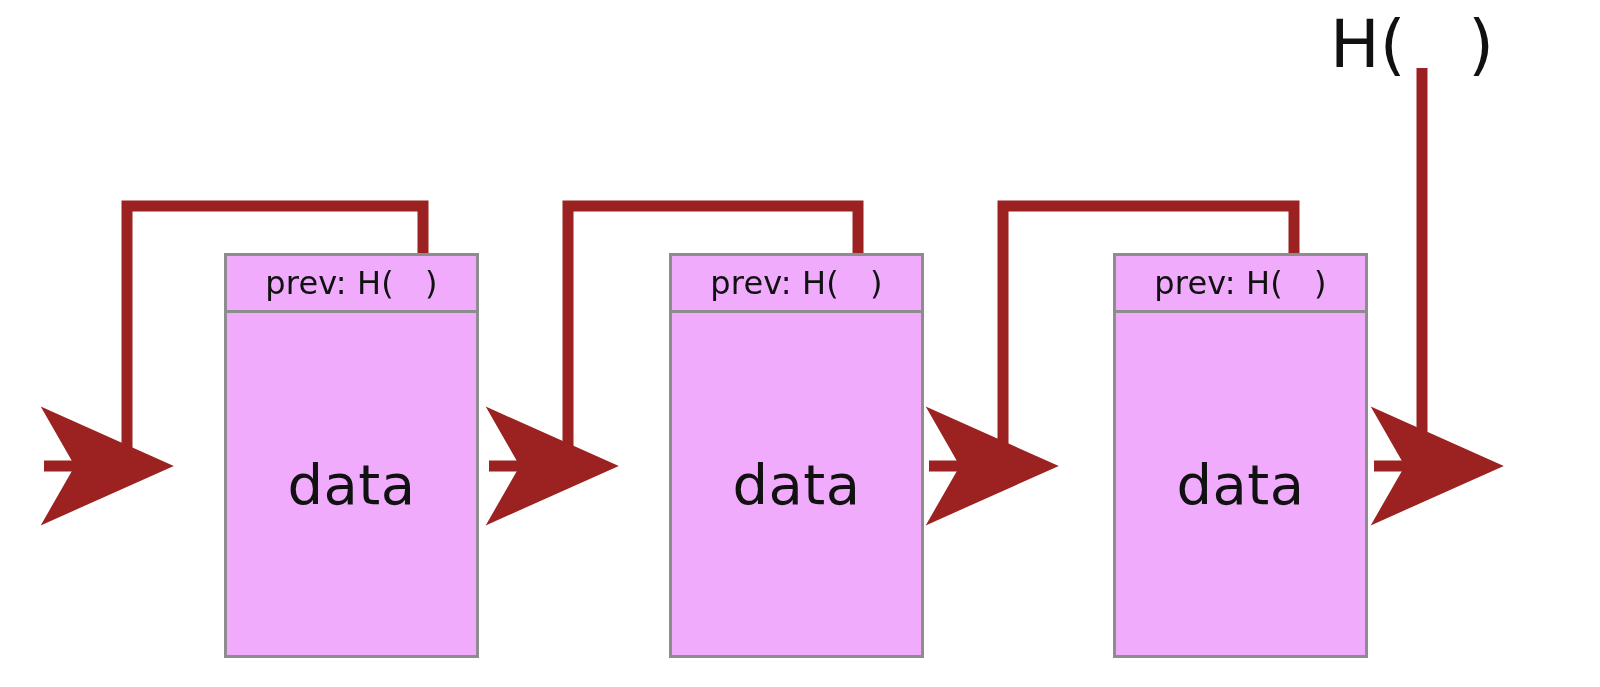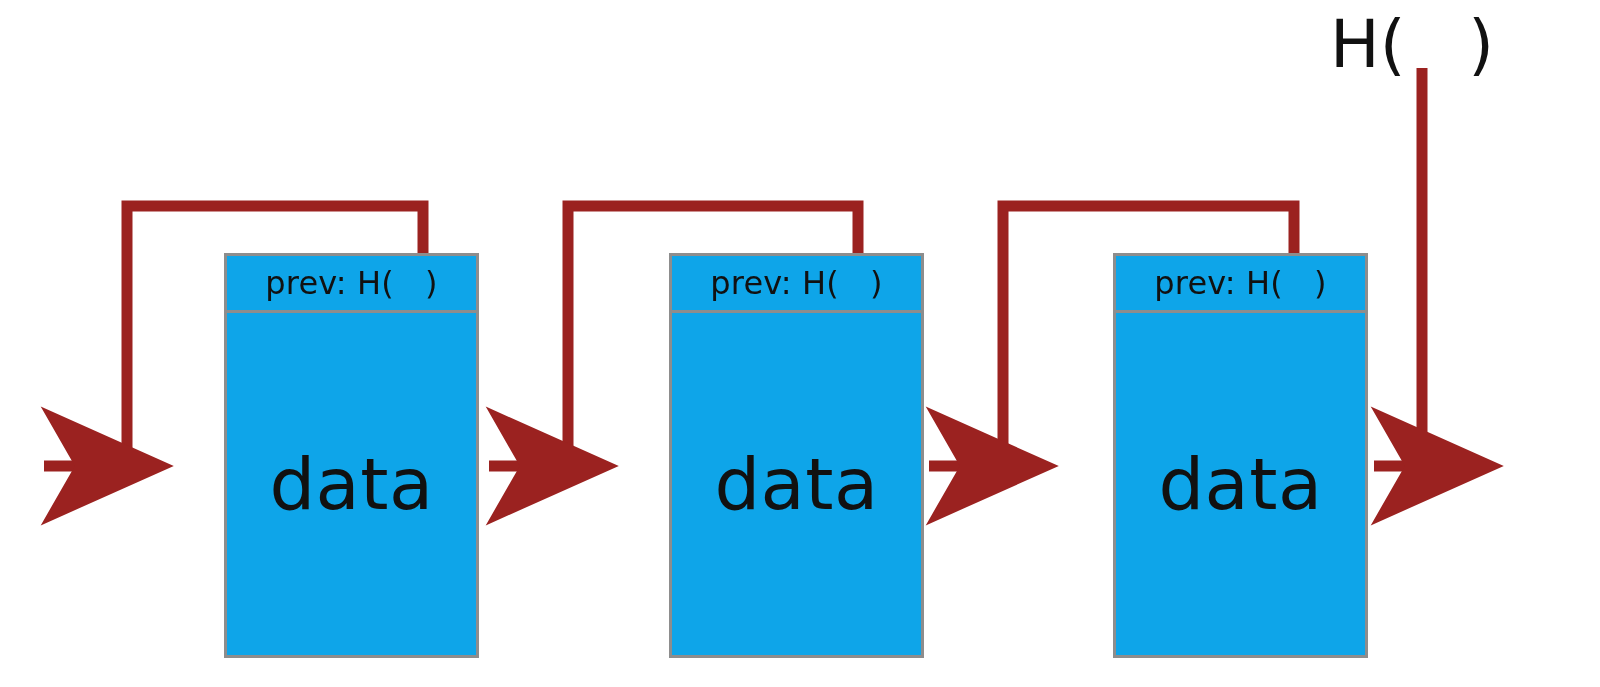--- a/index.html
+++ b/index.html
@@ -21,21 +21,21 @@
   #diagram-svg {
     position: absolute;
     left: 0;
     top: 0;
     width: 1600px;
     height: 687px;
   }
   .block {
     position: absolute;
     box-sizing: border-box;
-    background: #0ea5e9;
+    background: #f0abfc;
     border: 3px solid #8d8d8d;
     display: flex;
     flex-direction: column;
   }
   .block-header {
     box-sizing: border-box;
     height: 57px;
     flex: 0 0 57px;
     border-bottom: 3px solid #8d8d8d;
     display: flex;
@@ -45,21 +45,21 @@
     font-size: 32px;
     letter-spacing: 0.2px;
     white-space: pre;
   }
   .block-body {
     flex: 1 1 auto;
     display: flex;
     align-items: center;
     justify-content: center;
     color: #111111;
-    font-size: 72px;
+    font-size: 56px;
     letter-spacing: 0.5px;
   }
   .head-label {
     position: absolute;
     color: #111111;
     font-size: 66px;
     white-space: pre;
     line-height: 1;
   }
 </style>

